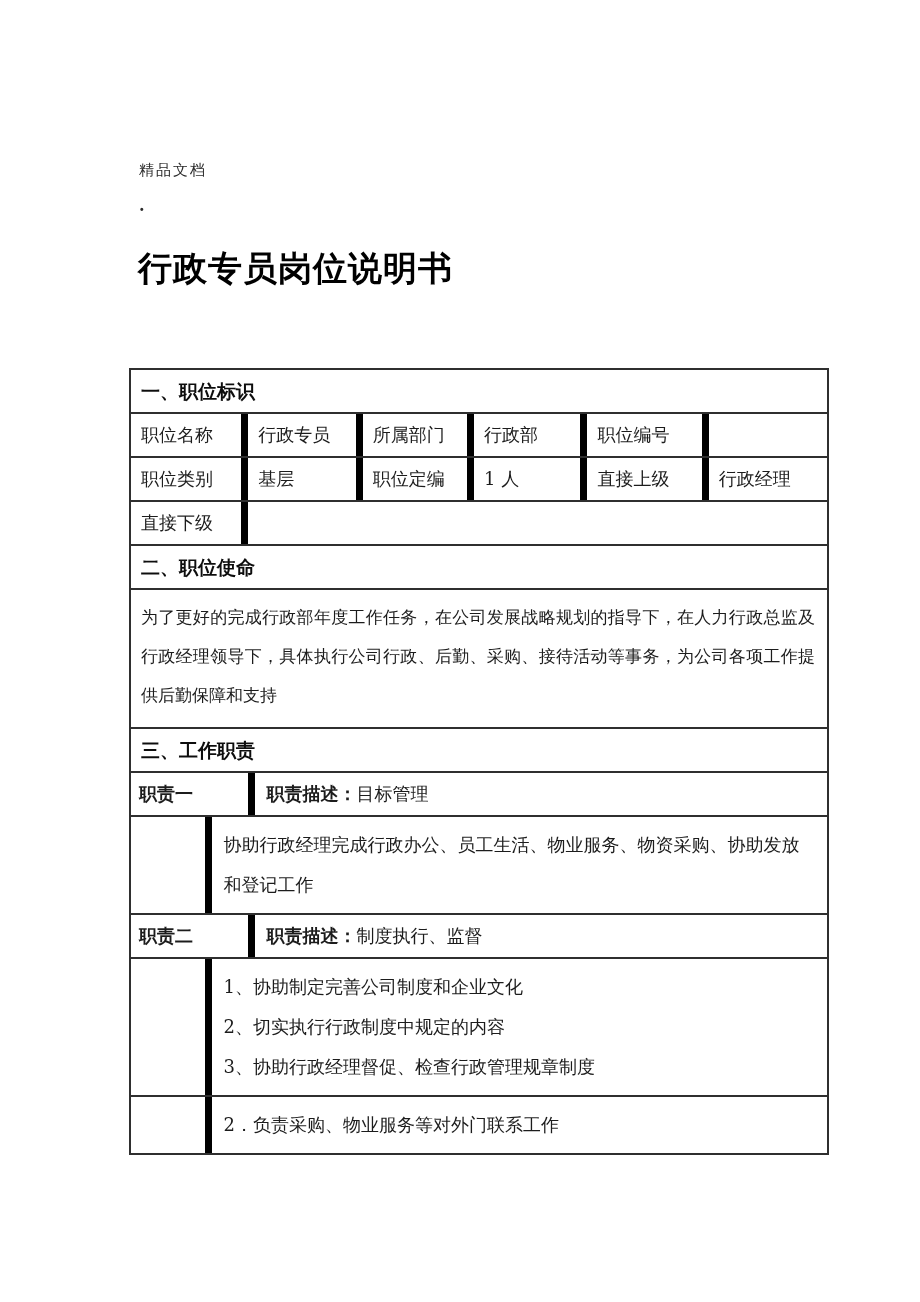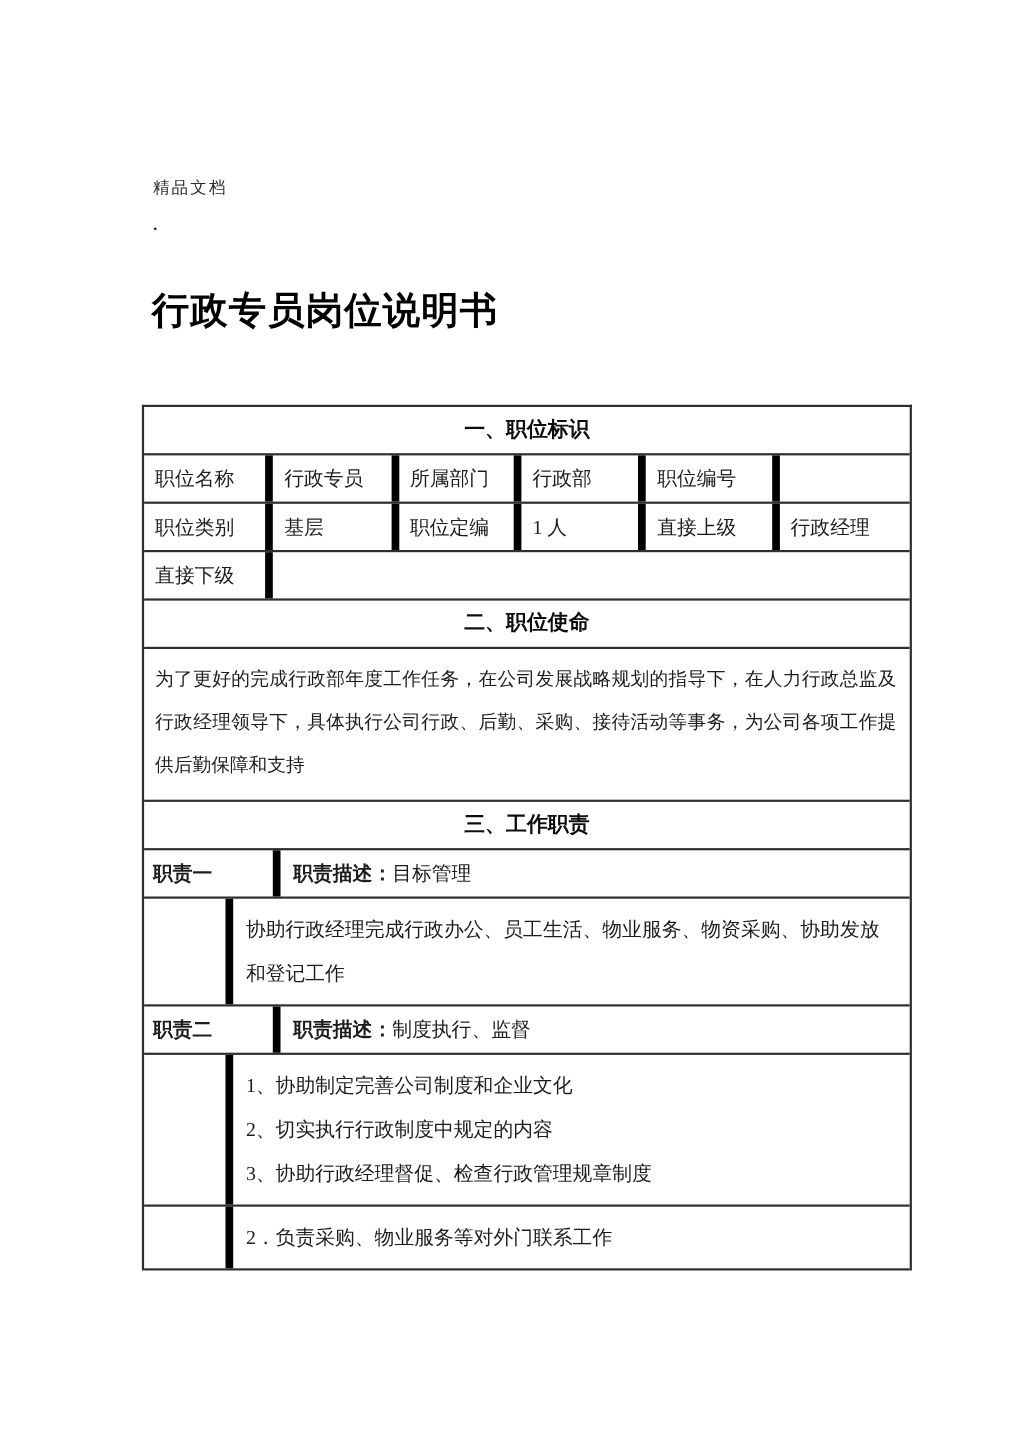--- a/index.html
+++ b/index.html
@@ -1,15 +1,15 @@
 <!DOCTYPE html>
 <html><head>
 <meta charset="utf-8">
 <style>
-  * { margin: 0; padding: 0; box-sizing: border-box; font-family: Liberation Serif, serif; }
+  * { margin: 0; padding: 0; box-sizing: border-box; }
   html, body { background: #ffffff; }
   body {
     width: 920px;
     height: 1302px;
     position: relative;
     font-family: "DejaVu Serif", "Liberation Serif", serif;
     color: #1c1c1c;
     overflow: hidden;
   }
 
@@ -32,21 +32,20 @@
   }
 
   .doc-title {
     position: absolute;
     left: 138px;
     top: 246px;
     font-size: 34px;
     font-weight: bold;
     letter-spacing: 1px;
     color: #000000;
-    margin-top: 14px;
   }
 
   .job-table {
     position: absolute;
     left: 129px;
     top: 368px;
     width: 700px;
     border: 2px solid #2f2f2f;
     border-bottom: none;
   }
@@ -63,21 +62,20 @@
     line-height: 24px;
     flex: 0 0 auto;
   }
   .cell + .cell { border-left: 7px solid #000000; }
 
   .sec-cell {
     flex: 1 1 100%;
     font-weight: bold;
     font-size: 19px;
     color: #0d0d0d;
-    text-align: center;
   }
 
   
   .c1 { flex-basis: 15.857%; }
   .c2 { flex-basis: 16.429%; }
   .c3 { flex-basis: 16.0%; }
   .c4 { flex-basis: 16.286%; }
   .c5 { flex-basis: 17.429%; }
   .c6 { flex-basis: 18.0%; }
 

